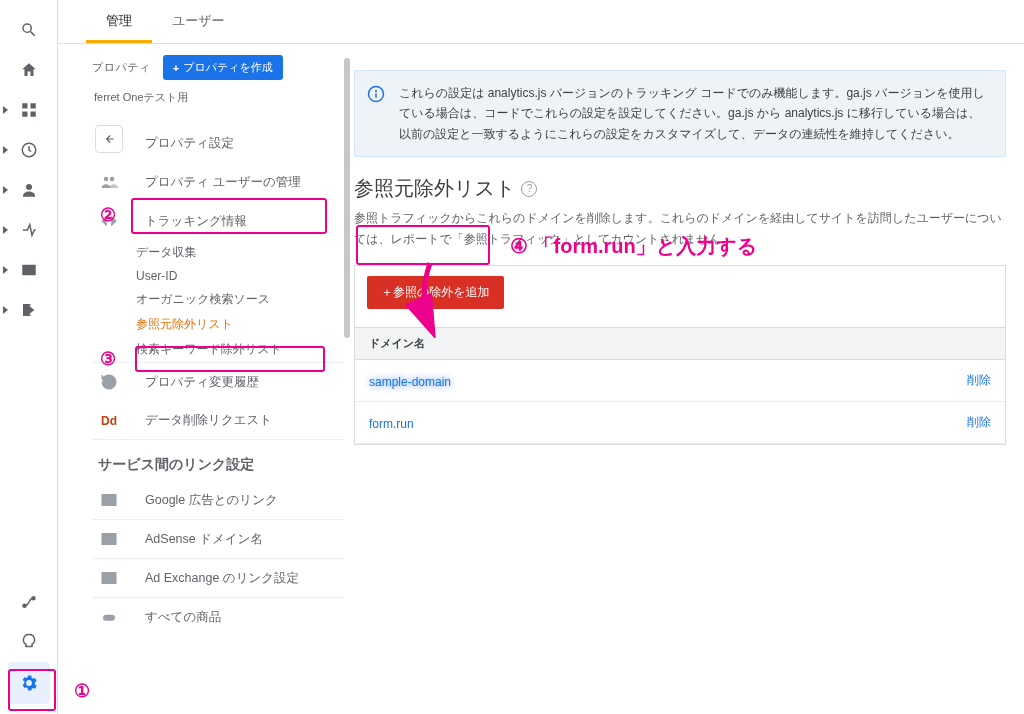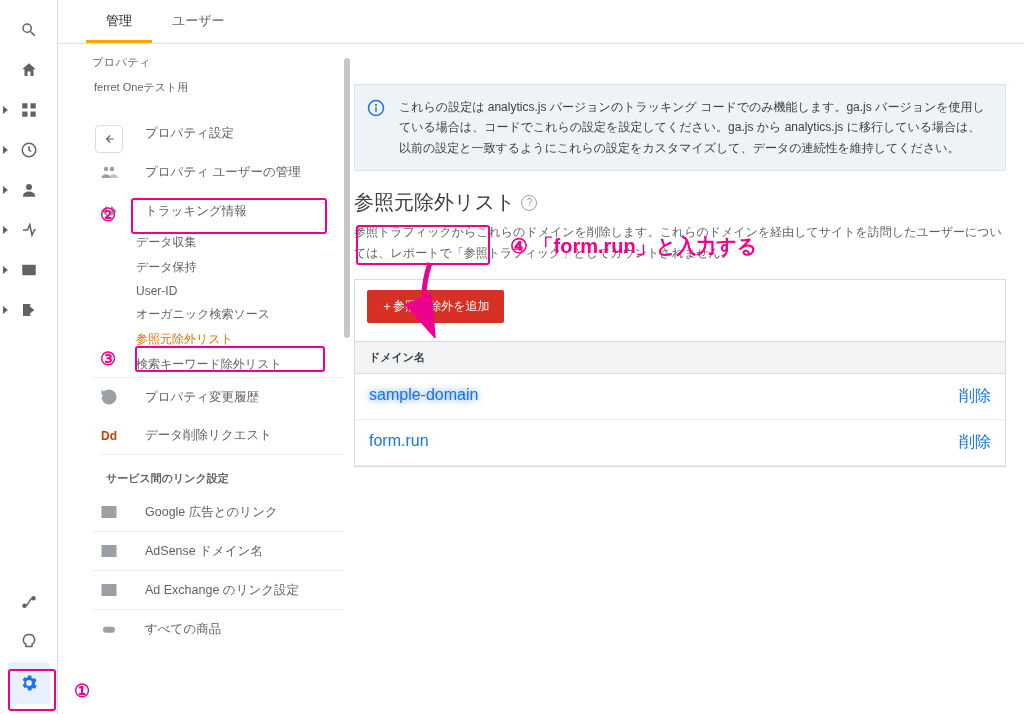--- a/index.html
+++ b/index.html
@@ -62,24 +62,24 @@
     font-size:12.5px; color:#5f6368; gap:25px; cursor:pointer;
     border-top:1px solid transparent; }
   .nav-item.border { border-top:1px solid #eceff1; }
   .nav-item .nico { width:22px; display:flex; justify-content:center;
     color:#9aa0a6; }
   .nav-item .nico svg { width:18px; height:18px; fill:#9aa0a6; }
   .sublist { padding-left:44px; }
   .sublist .sub { font-size:12px; color:#5f6368; padding:4px 0;
     cursor:pointer; }
   .sublist .sub.active { color:#e8710a; }
-  .section-lbl { font-size:11px; color:#5f6368; font-weight:700;
-    padding:16px 6px 6px; border-top:1px solid #eceff1;margin-left:8px; }
-  
-  .main { position:absolute; left:354px; top:84px; right:18px; }
+  .section-lbl { font-size:14px; color:#5f6368; font-weight:700;
+    padding:16px 6px 6px; border-top:1px solid #eceff1; }
+  
+  .main { position:absolute; left:354px; top:70px; right:18px; }
   .infobox { background:#eef3f8; border:1px solid #d2e3fc;
     padding:12px 14px 12px 44px; font-size:12px; line-height:1.7;
     color:#3c4043; position:relative; border-radius:2px; }
   .infobox .iicon { position:absolute; left:12px; top:14px; width:18px;
     height:18px; }
   .page-title { font-size:20px; color:#3c4043; margin:18px 0 6px;
     display:flex; align-items:center; gap:6px; }
   .page-title .q { width:16px;height:16px;border:1.5px solid #9aa0a6;
     border-radius:50%; font-size:10px; color:#9aa0a6; display:flex;
     align-items:center; justify-content:center; }
@@ -87,22 +87,22 @@
     margin-bottom:16px; }
   .panel { border:1px solid #dadce0; }
   .panel .toolbar { padding:10px 12px; }
   .red-btn { background:#d93025; color:#fff; font-size:12px;
     padding:8px 14px; border:none; border-radius:2px; cursor:pointer; }
   .theadrow { background:#f1f3f4; border-top:1px solid #dadce0;
     border-bottom:1px solid #dadce0; display:flex; font-size:11px;
     color:#3c4043;margin-top:8px; }
   .theadrow .th { padding:8px 14px; font-weight:700; }
   .theadrow .th:first-child { flex:1; }
-  .trow { display:flex; align-items:flex-start; border-bottom:1px solid #eceff1;
-    font-size:16px; }
+  .trow { display:flex; align-items:flex-end; border-bottom:1px solid #eceff1;
+    font-size:12px; }
   .trow .td { padding:12px 14px; }
   .trow .td:first-child { flex:1; }
   .blur { color:transparent;
     text-shadow:0 0 7px rgba(26,115,232,.85); }
   .link { color:#1a73e8; cursor:pointer; }
   .scrollbar { position:absolute; left:344px; top:58px; width:6px;
     height:280px; background:rgba(0,0,0,.22); border-radius:3px; }
 </style>
 </head>
 <body>
@@ -181,20 +181,21 @@
 
 <div class="back-chip">
   <svg width="14" height="14" viewBox="0 0 24 24" fill="none" stroke="#5f6368" stroke-width="2">
       <path d="M14 6l-6 6 6 6M8 12h12"></path>
     </svg>
 </div>
 
 <div class="midcol">
   <div class="hdr">
     <span class="lbl">プロパティ</span>
+    <span class="create-btn">プロパティを作成</span>
   </div>
   <div class="prop-name">ferret Oneテスト用</div>
 
   <div class="navlist">
     <div class="nav-item">
       <span class="nico">
           <svg viewBox="0 0 24 24">
             <rect x="3" y="4" width="18" height="16" fill="none" stroke="#9aa0a6" stroke-width="2"></rect>
             <line x1="3" y1="9" x2="21" y2="9" stroke="#9aa0a6" stroke-width="2"></line>
           </svg>
@@ -215,21 +216,20 @@
     <div class="nav-item">
       <span class="nico">
           <svg viewBox="0 0 24 24" fill="none" stroke="#9aa0a6" stroke-width="2">
             <path d="M9 6l-6 6 6 6M15 6l6 6-6 6"></path>
           </svg>
         </span>
       <span>トラッキング情報</span>
     </div>
     <div class="sublist">
       <div class="sub">データ収集</div>
-      <div class="sub">データ保持</div>
       <div class="sub">User-ID</div>
       <div class="sub">オーガニック検索ソース</div>
       <div class="sub active">参照元除外リスト</div>
       <div class="sub">検索キーワード除外リスト</div>
     </div>
     <div class="nav-item border">
       <span class="nico">
           <svg viewBox="0 0 24 24" fill="none" stroke="#9aa0a6" stroke-width="2">
             <path d="M3 12a9 9 0 109-9 9 9 0 00-8 5M3 3v5h5"></path>
             <path d="M12 8v4l3 2"></path>

